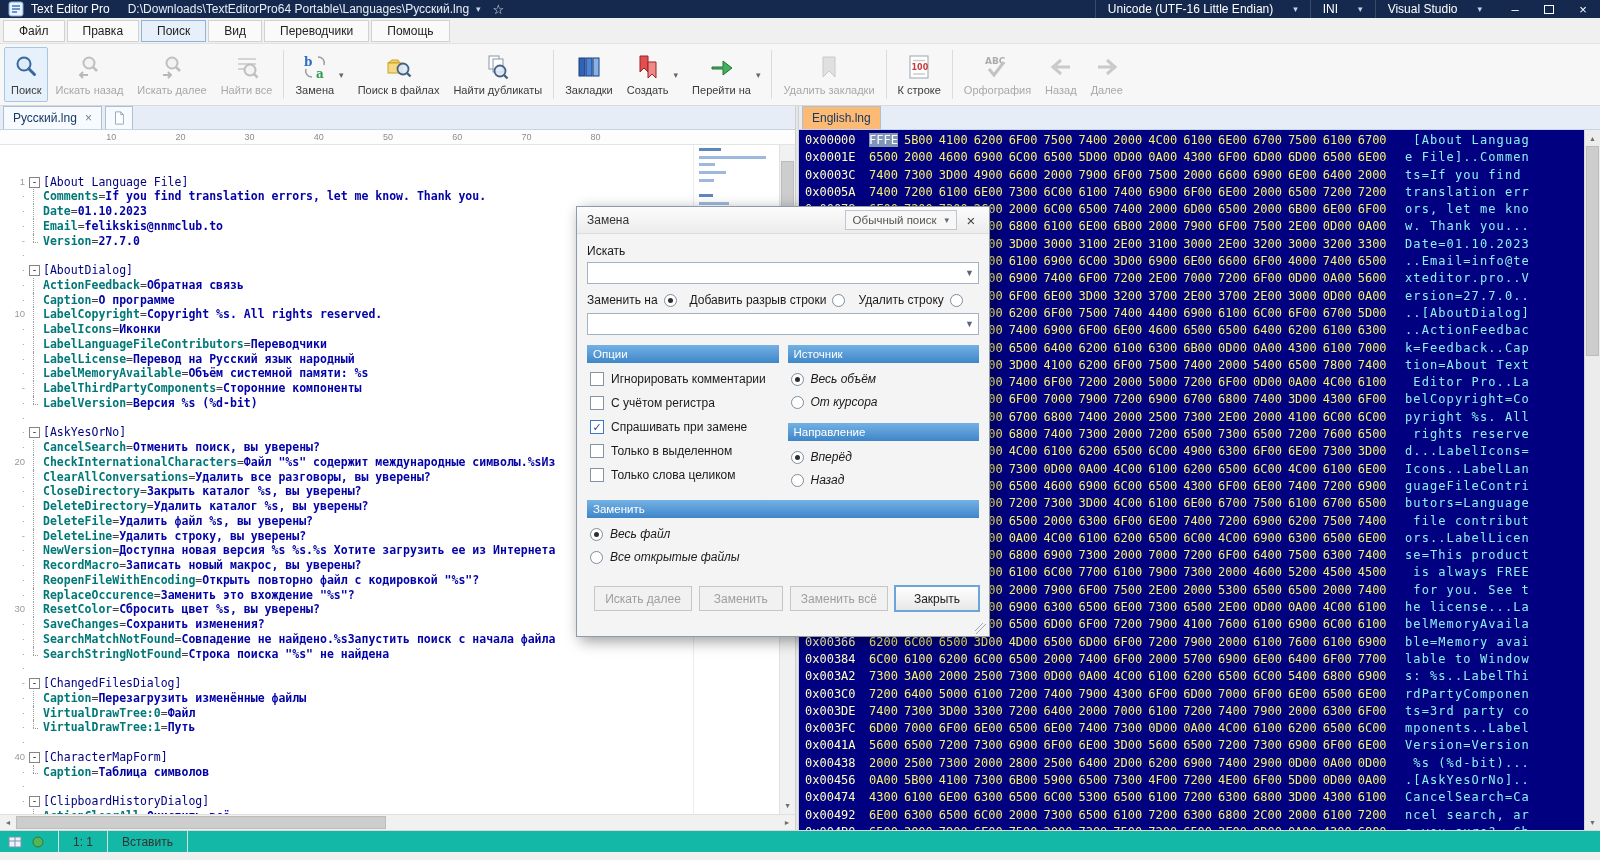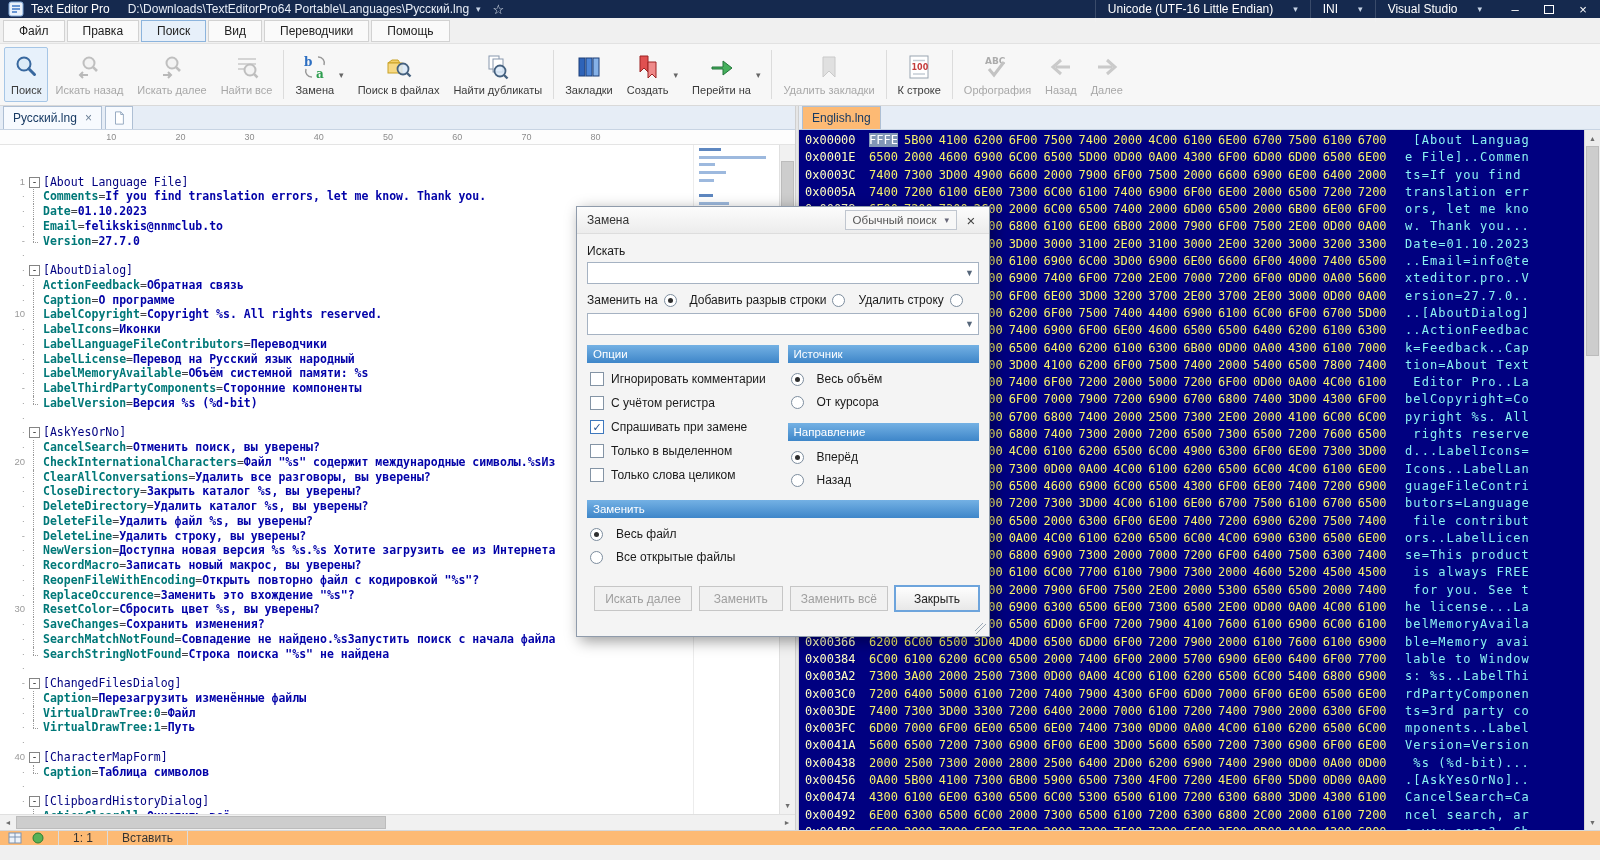--- a/index.html
+++ b/index.html
@@ -99,21 +99,21 @@
              font-family:"DejaVu Sans Mono","Liberation Mono",monospace; font-size:12px; overflow:hidden; }
   .hrow { position:relative; height:17.3px; line-height:17.3px; white-space:pre; }
   .addr { color:#ffffc2; display:inline-block; width:56px; margin-right:8px; }
   .word { color:#f6f26a; margin-right:6px; }
   .word.sel { background:#8196b6; color:#ffffff; }
   .asc { position:absolute; left:600px; top:0; color:#8af2f2; letter-spacing:1.1px; }
   .hexscroll { position:absolute; top:0; right:0; bottom:0; width:16px; background:#ececec; border-left:1px solid #d7d7d7; }
   .hexthumb { position:absolute; top:16px; left:1px; right:1px; height:210px; background:#cdcdcd; border:1px solid #bcbcbc; }
 
   
-  .statusbar { height:15px; background:#fdba74; border-top:1px solid #d8d8d8; display:flex; align-items:center; color:#333; }
+  .statusbar { height:22px; background:#14b8a6; border-top:1px solid #d8d8d8; display:flex; align-items:center; color:#333; }
   .sicon { width:16px; height:16px; margin-left:7px; flex:none; }
   .sicon svg { display:block; }
   .sfield { padding:0 14px; border-right:1px solid #dcdcdc; height:100%; display:flex; align-items:center; white-space:nowrap; }
   .sfield.first { margin-left:12px; border-left:1px solid #dcdcdc; }
 
   
   .dialog { position:absolute; left:576px; top:206px; width:414px; height:431px; background:#f4f4f4;
             border:1px solid #8f9bab; box-shadow:4px 4px 14px rgba(0,0,0,.4); z-index:40; color:#1a1a1a; }
   .dlg-title { height:27px; display:flex; align-items:center; background:linear-gradient(#fcfcfc,#ececec);
                border-bottom:1px solid #ddd; padding:0 4px 0 10px; }
@@ -132,21 +132,21 @@
   .cols { display:flex; gap:9px; margin-top:10px; }
   .col { flex:1; }
   .grp-hd { height:18px; background:linear-gradient(#74b1e4,#3e86c9); color:#fff; display:flex;
             align-items:center; padding:0 6px; font-size:11.5px; margin-bottom:9px; }
   .grp-gap { margin-top:14px; }
   .wide { margin-top:4px; }
   .chkrow { display:flex; align-items:center; gap:7px; margin:0 0 10px 3px; }
   .chk { width:14px; height:14px; border:1px solid #8494a5; background:#fff; flex:none; font-size:11px;
          line-height:12px; text-align:center; color:#1d4e94; font-weight:bold; }
   .chk.on { border-color:#3e78bd; }
-  .radrow { display:flex; align-items:center; gap:13px; margin:0 0 9px 3px; }
+  .radrow { display:flex; align-items:center; gap:7px; margin:0 0 9px 3px;font-style:italic; }
   .dlg-buttons { position:absolute; right:10px; bottom:26px; display:flex; gap:7px; }
   .btn { min-width:84px; height:25px; padding:0 10px; display:flex; align-items:center; justify-content:center;
          background:linear-gradient(#fefefe,#e8e8e8); border:1px solid #9fa8b2; color:#222; }
   .btn.disabled { color:#9e9e9e; background:#f1f1f1; border-color:#c6c6c6; }
   .btn.primary { outline:2px solid #6da4dc; outline-offset:-1px; }
   .grip { position:absolute; right:3px; bottom:3px; width:11px; height:11px;
           background:linear-gradient(135deg, transparent 0 5px, #9aa7b5 5px 6px, transparent 6px 8px, #9aa7b5 8px 9px, transparent 9px); }
 </style>
 </head>
 <body>

